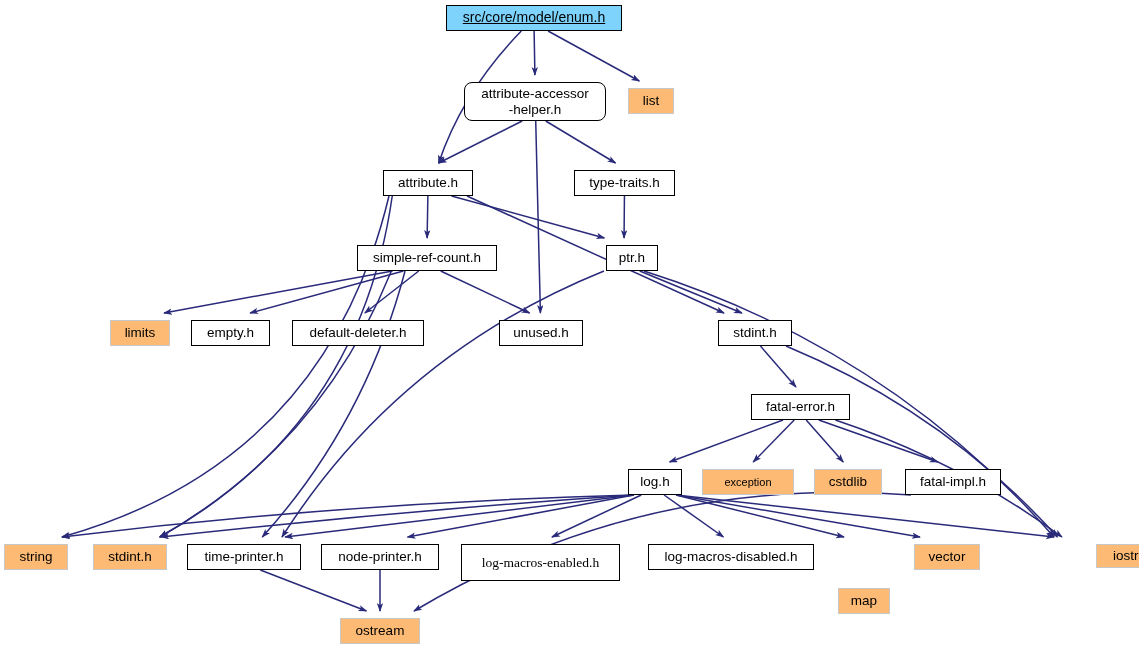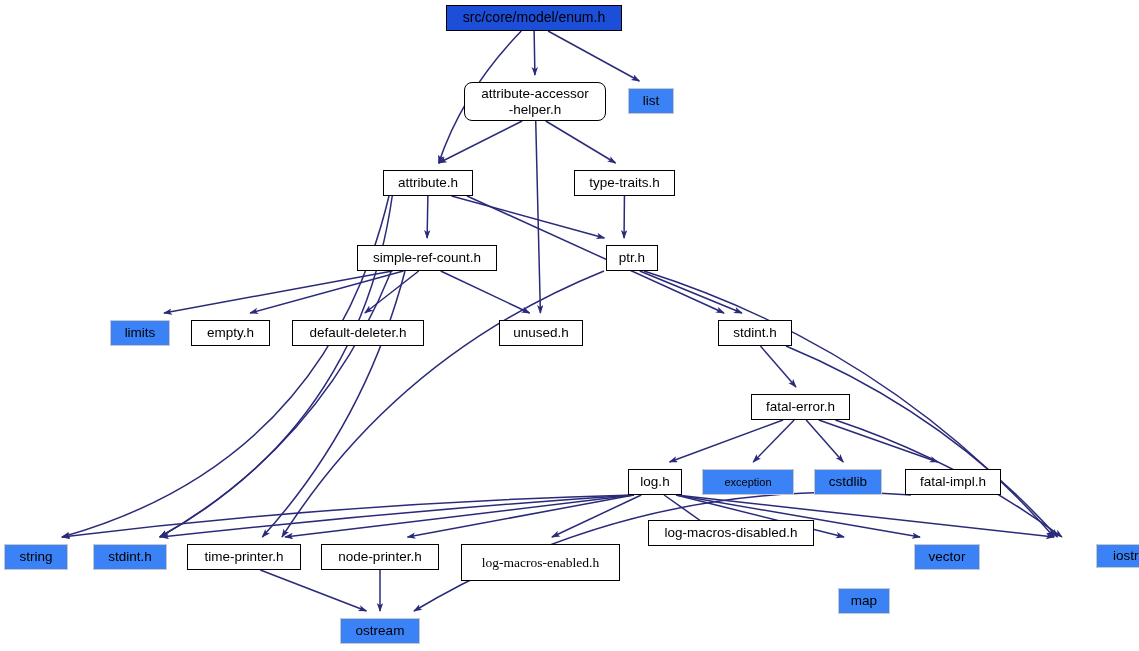--- a/index.html
+++ b/index.html
@@ -2,22 +2,22 @@
 <html><head>
 <meta charset="utf-8">
 <style>
   html,body{margin:0;padding:0;background:#ffffff;}
   body{font-family:"Liberation Sans", sans-serif;}
   #graph-root{position:relative;width:1139px;height:651px;overflow:hidden;background:#fff;}
   svg#edges{position:absolute;left:0;top:0;width:1139px;height:651px;}
   .node{position:absolute;box-sizing:border-box;display:flex;align-items:center;justify-content:center;
         text-align:center;line-height:1.12;white-space:pre-line;}
   .node.local{border:1.6px solid #000000;background:#ffffff;color:#000000;}
-  .node.system{border:1.4px solid #c8c8c8;background:#3b82f6;color:#000000;}
-  .node.root{border:1.6px solid #000000;background:#1d4ed8;color:#000000;}
+  .node.system{border:1.4px solid #c8c8c8;background:#fdba74;color:#000000;}
+  .node.root{border:1.6px solid #000000;background:#7dd3fc;color:#000000;text-decoration:underline;}
 </style>
 </head>
 <body>
 
 <div id="graph-root">
 
   <svg id="edges" viewBox="0 0 1139 651">
     <defs>
       <marker id="ah" markerWidth="9" markerHeight="9" refX="8" refY="3.2" orient="auto" markerUnits="userSpaceOnUse">
         <path d="M0,0 L9,3.2 L0,6.4 L2.2,3.2 z" fill="#2a2a7a"></path>
@@ -84,20 +84,20 @@
       <div class="node local" style="left: 751px; top: 394px; width: 99px; height: 26px; font-size: 13.5px;">fatal-error.h</div>
       <div class="node local" style="left: 628px; top: 469px; width: 54px; height: 26px; font-size: 13.5px;">log.h</div>
       <div class="node system" style="left: 702px; top: 469px; width: 92px; height: 26px; font-size: 11px;">exception</div>
       <div class="node system" style="left: 814px; top: 469px; width: 68px; height: 26px; font-size: 13.5px;">cstdlib</div>
       <div class="node local" style="left: 905px; top: 469px; width: 96px; height: 26px; font-size: 13.5px;">fatal-impl.h</div>
       <div class="node system" style="left: 4px; top: 544px; width: 64px; height: 26px; font-size: 13.5px;">string</div>
       <div class="node system" style="left: 93px; top: 544px; width: 74px; height: 26px; font-size: 13.5px;">stdint.h</div>
       <div class="node local" style="left: 187px; top: 544px; width: 114px; height: 26px; font-size: 13.5px;">time-printer.h</div>
       <div class="node local" style="left: 321px; top: 544px; width: 118px; height: 26px; font-size: 13.5px;">node-printer.h</div>
       <div class="node local" style="left: 461px; top: 544px; width: 159px; height: 37px; font-size: 13.5px; font-family: Liberation Serif, serif;">log-macros-enabled.h</div>
-      <div class="node local" style="left: 648px; top: 520px; width: 166px; height: 26px; font-size: 13.5px;">log-macros-disabled.h</div>
+      <div class="node local" style="left: 648px; top: 544px; width: 166px; height: 26px; font-size: 13.5px;">log-macros-disabled.h</div>
       <div class="node system" style="left: 838px; top: 544px; width: 52px; height: 26px; font-size: 13.5px; margin-top: 44px;">map</div>
       <div class="node system" style="left: 914px; top: 544px; width: 66px; height: 26px; font-size: 13.5px;">vector</div>
       <div class="node system" style="left: 1048px; top: 544px; width: 86px; height: 24px; font-size: 13.5px; margin-left: 48px;">iostream</div>
       <div class="node system" style="left: 340px; top: 618px; width: 80px; height: 26px; font-size: 13.5px;">ostream</div>
     </div>
 
 </div>
 
 </body></html>

